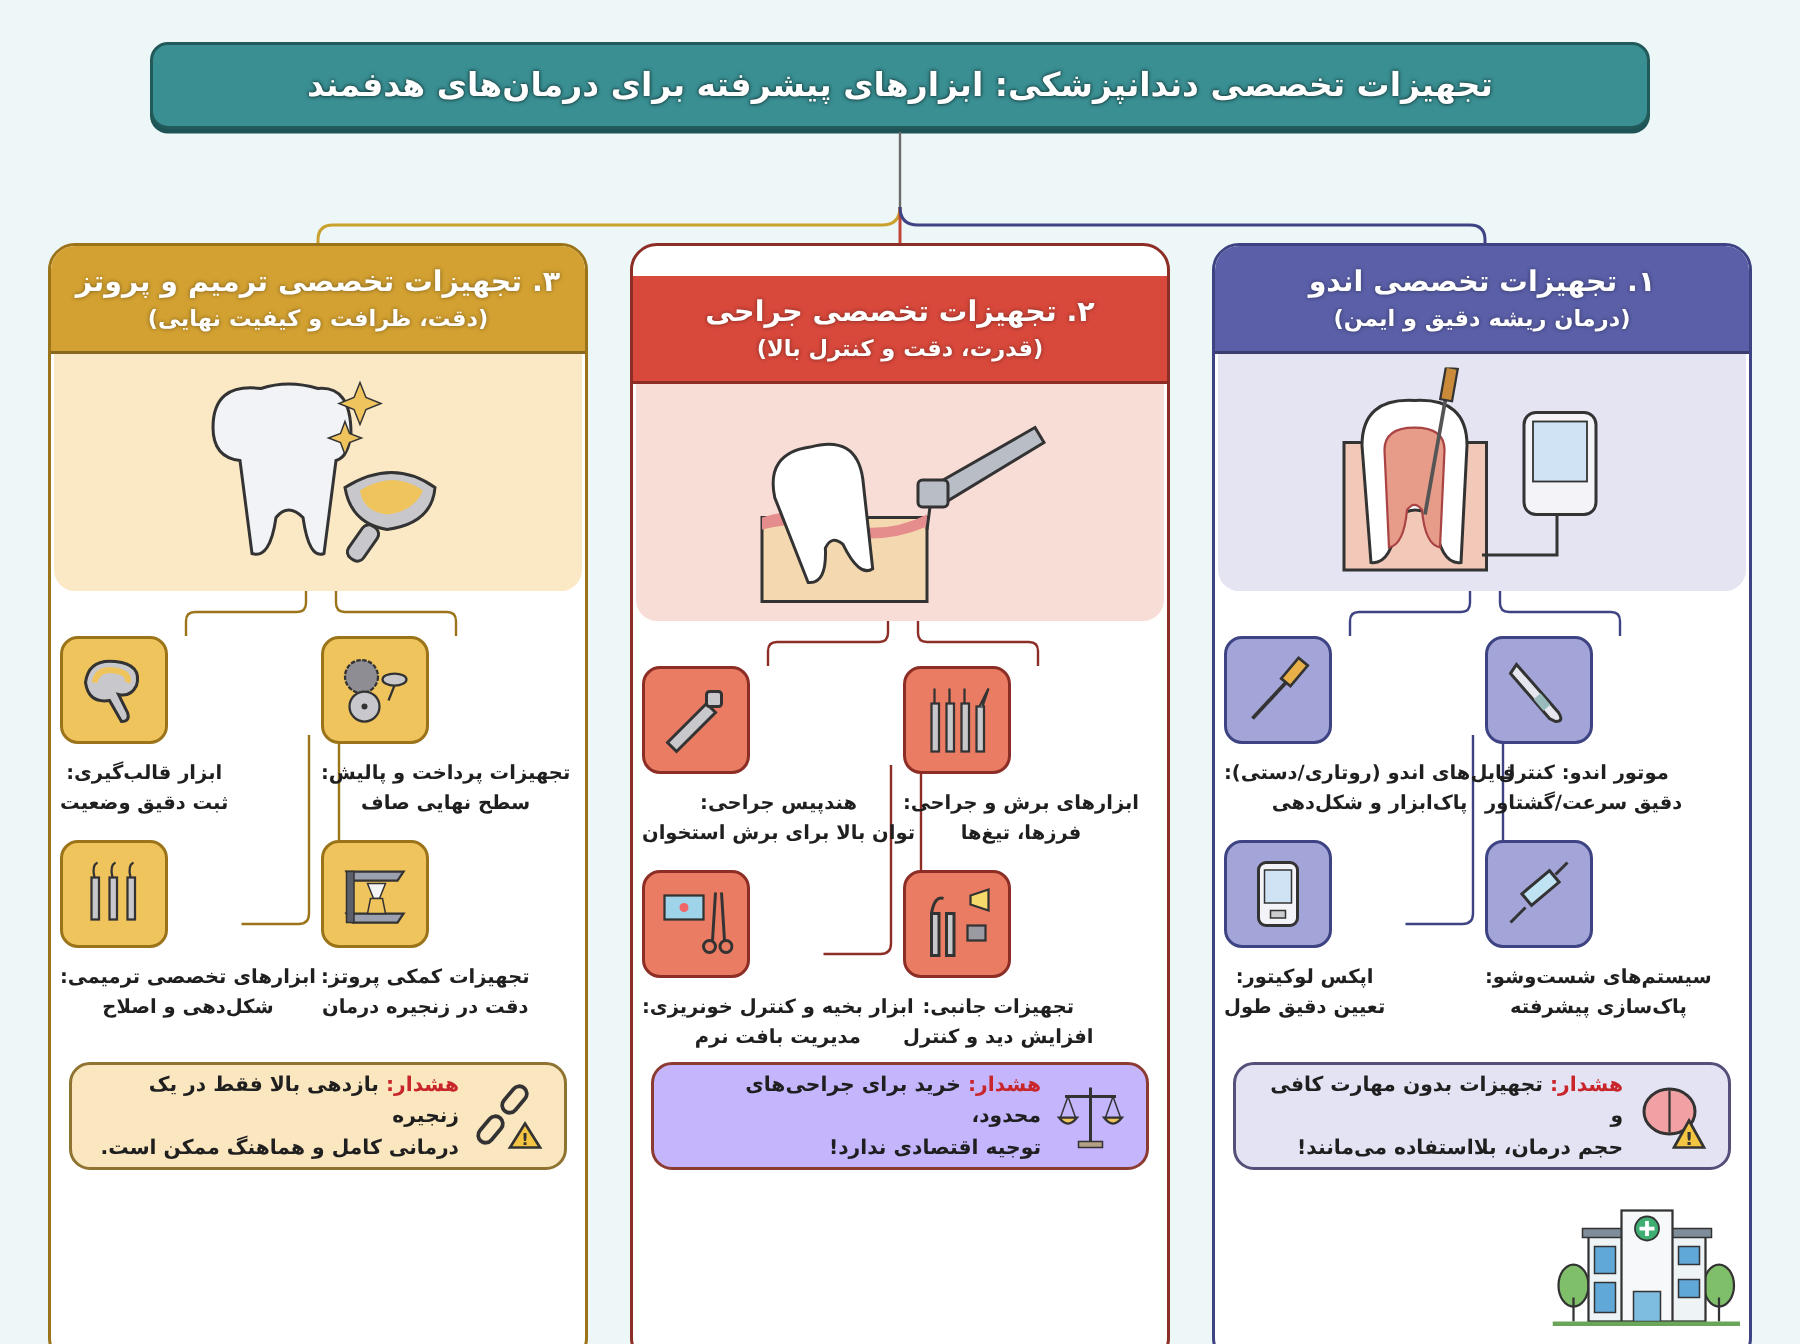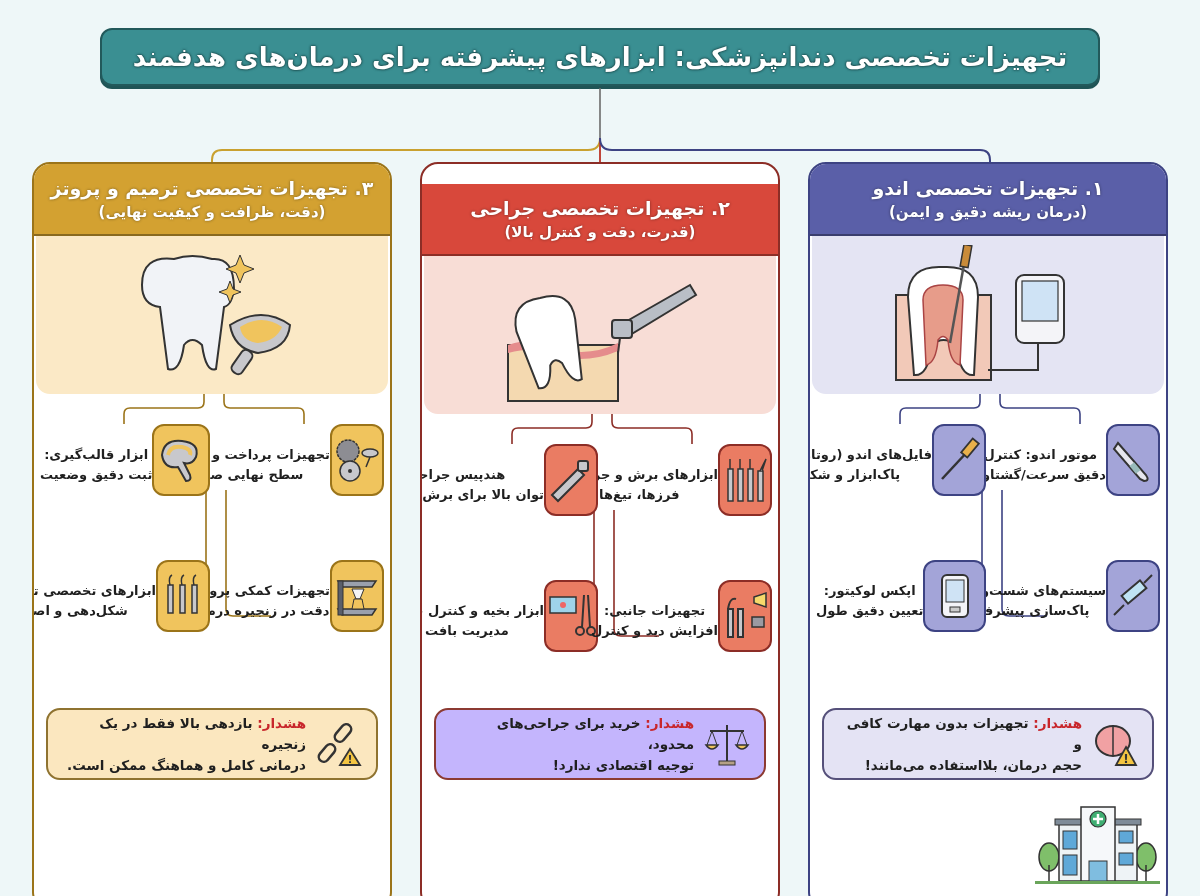--- a/index.html
+++ b/index.html
@@ -7,21 +7,21 @@
   body {
     background: #eef7f8;
     font-family: "DejaVu Sans", sans-serif;
     position: relative;
     color: #1f1f1f;
   }
   .title-bar {
     position: absolute; left: 100px; top: 28px; width: 1000px; height: 58px;
     background: #3a8f92; border: 2px solid #22595b; border-radius: 12px;
     display: flex; align-items: center; justify-content: center;
-    color: #fff; font-size: 26px; font-weight: bold;
+    color: #fff; font-size: 22px; font-weight: bold;
     box-shadow: 0 3px 0 #1f5456;
     text-shadow: 0 0 3px #163f40, 0 0 2px #163f40;
   }
   svg.connectors { position: absolute; left: 0; top: 0; width: 1200px; height: 896px; pointer-events: none; }
 
   .column {
     position: absolute; top: 162px; width: 360px; height: 748px;
     border-radius: 18px; border: 2px solid; background: #fff;
     overflow: hidden;
   }
@@ -42,21 +42,21 @@
 
   .hero {
     height: 158px; margin: 0 2px; display: flex; align-items: center; justify-content: center;
     border-bottom-left-radius: 14px; border-bottom-right-radius: 14px;
   }
   .col-endo  .hero { background: #e4e4f3; }
   .col-surg  .hero { background: #f8ddd6; }
   .col-prost .hero { background: #fbe9c6; }
 
   .grid { position: relative; height: 290px; margin-top: 30px; }
-  .item { position: absolute; width: 170px; display: flex; flex-direction: row; align-items: center; }
+  .item { position: absolute; width: 170px; display: flex; flex-direction: column; align-items: flex-end; }
   .item .tile {
     width: 72px; height: 72px; border-radius: 12px; border: 2px solid;
     display: flex; align-items: center; justify-content: center;
   }
   .col-endo  .tile { background: #a3a4d8; border-color: #3d4383; }
   .col-surg  .tile { background: #ea7c63; border-color: #8c2d26; }
   .col-prost .tile { background: #f0c45d; border-color: #9b7419; }
   .item .label { margin-top: 10px; text-align: center; font-size: 13px; font-weight: bold; line-height: 20px; color: #1f1f1f; white-space: nowrap; }
   .pos-tr { right: 6px;  top: 0; }
   .pos-tl { left: 6px;   top: 0; }

